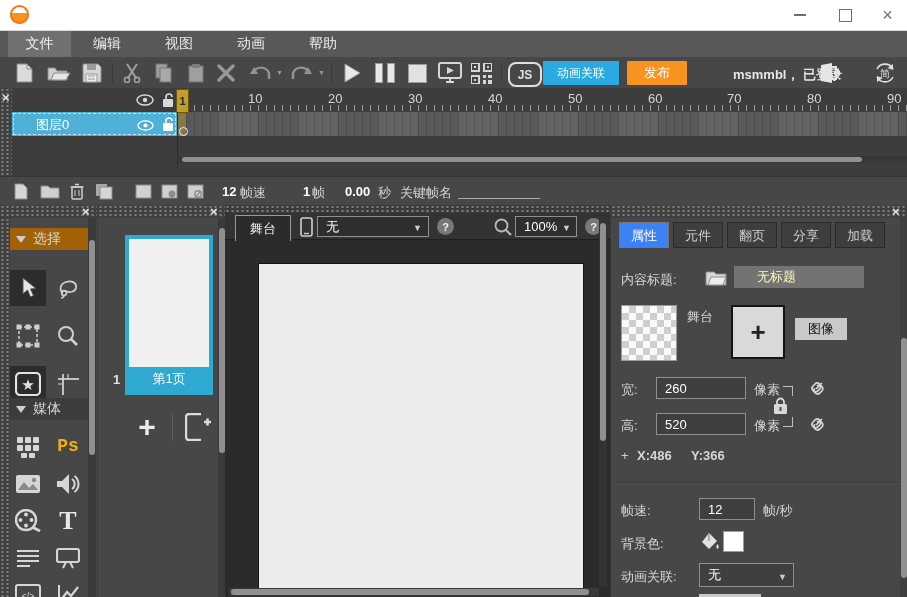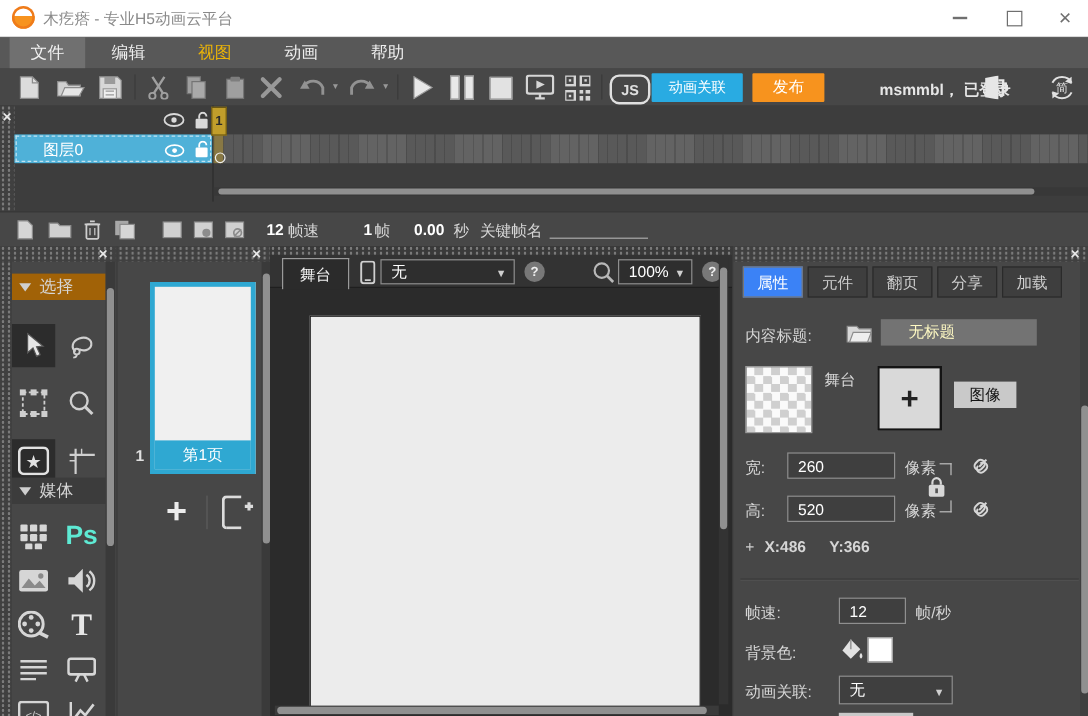--- a/index.html
+++ b/index.html
@@ -25,36 +25,35 @@
   .toolcell.sel{background:#2c2c2c;}
   .checker{background:repeating-conic-gradient(#cfcfcf 0 25%,#fafafa 0 50%);background-size:14px 14px;border:1px solid #9a9a9a;}
 </style>
 </head>
 <body>
 
 <div class="app">
 
   <div class="a" style="left:0;top:0;width:907px;height:30px;background:#ffffff;border-bottom:1px solid #d9d9d9;">
     <div class="a" style="left:10px;top:5px;width:19px;height:19px;border-radius:50%;background:linear-gradient(180deg,#ffffff 0 42%,#f7931e 42%);box-shadow:inset 0 0 0 2px #ef7b1a;"></div>
-    <div class="a" style="left:36px;top:7px;font-size:13px;color:#8a8a8a;">木疙瘩 - 专业H5动画云平台</div>
     <div class="a ic" style="left:780px;top:0;width:40px;height:30px;">
         <span style="width:12px;height:0;border-top:2px solid #6f6f6f;"></span>
       </div>
     <div class="a ic" style="left:825px;top:0;width:40px;height:30px;">
         <span style="width:11px;height:11px;border:1.5px solid #6f6f6f;"></span>
       </div>
     <div class="a ic" style="left:868px;top:0;width:39px;height:30px;color:#6f6f6f;font-size:18px;">
         <span>×</span>
       </div>
   </div>
 
   <div class="a" style="left:0;top:31px;width:907px;height:26px;background:#585858;display:flex;align-items:stretch;">
     <div class="ic" style="width:63px;margin-left:8px;background:#707070;color:#f2f2f2;font-size:14px;">文件</div>
     <div class="ic" style="padding:0 22px;color:#eee;font-size:14px;">编辑</div>
-    <div class="ic" style="padding:0 22px;color:#eab308;font-size:14px;">视图</div>
+    <div class="ic" style="padding:0 22px;color:#e5e5e5;font-size:14px;">视图</div>
     <div class="ic" style="padding:0 22px;color:#eee;font-size:14px;">动画</div>
     <div class="ic" style="padding:0 22px;color:#eee;font-size:14px;">帮助</div>
   </div>
 
   <div class="a" style="left:0;top:57px;width:907px;height:31px;background:#474747;border-bottom:1px solid #3a3a3a;">
 
     <div class="a ic" style="left:12px;top:4px;width:24px;height:24px;">
       <svg width="17" height="20">
           <path d="M1,1 h10 l5,5 v13 h-15 z" fill="#dcdcdc" stroke="#8c8c8c"></path>
           <path d="M11,1 v5 h5" fill="none" stroke="#8c8c8c"></path>
@@ -202,20 +201,32 @@
       <div class="a ic" style="left:148px;top:4px;width:16px;height:17px;">
         <svg width="13" height="15">
             <rect x="1" y="6" width="10" height="8" rx="1" fill="#fff"></rect>
             <path d="M4,6 V4 a3,3 0 0 1 6,0" fill="none" stroke="#fff" stroke-width="1.5"></path>
           </svg>
       </div>
     </div>
 
     <div class="a" style="left:177px;top:0;width:1px;height:80px;background:#2b2b2b;"></div>
 
+    <div class="a" style="left:178px;top:0;width:729px;height:24px;">
+      <div class="a" style="left:0;bottom:1px;width:729px;height:6px;background:repeating-linear-gradient(90deg,#9b9b9b 0 1px,transparent 1px 8px);"></div>
+      <span class="a t" style="left:70px;top:3px;">10</span>
+      <span class="a t" style="left:150px;top:3px;">20</span>
+      <span class="a t" style="left:230px;top:3px;">30</span>
+      <span class="a t" style="left:310px;top:3px;">40</span>
+      <span class="a t" style="left:390px;top:3px;">50</span>
+      <span class="a t" style="left:470px;top:3px;">60</span>
+      <span class="a t" style="left:549px;top:3px;">70</span>
+      <span class="a t" style="left:629px;top:3px;">80</span>
+      <span class="a t" style="left:709px;top:3px;">90</span>
+    </div>
 
     <div class="a" style="left:178px;top:24px;width:729px;height:24px;
          background:repeating-linear-gradient(90deg,rgba(0,0,0,.14) 0 1px,transparent 1px 8px),repeating-linear-gradient(90deg,#595959 0 40px,#636363 40px 80px);"></div>
 
     <div class="a" style="left:178px;top:24px;width:8px;height:24px;background:rgba(193,158,43,.45);"></div>
     <div class="a ic" style="left:176px;top:1px;width:11px;height:22px;background:#C19E2B;border:1px solid #6b5712;color:#2b2b2b;font-size:11px;font-weight:bold;">1</div>
 
     <div class="a" style="left:179px;top:39px;width:7px;height:7px;border-radius:50%;border:1.5px solid #f0f0f0;"></div>
 
     <div class="a sb" style="left:178px;top:68px;width:729px;height:7px;">
@@ -338,21 +349,21 @@
           <rect x="1" y="3" width="6" height="6" rx="1"></rect>
           <rect x="9" y="3" width="6" height="6" rx="1"></rect>
           <rect x="17" y="3" width="6" height="6" rx="1"></rect>
           <rect x="1" y="11" width="6" height="6" rx="1"></rect>
           <rect x="9" y="11" width="6" height="6" rx="1"></rect>
           <rect x="17" y="11" width="6" height="6" rx="1"></rect>
           <rect x="5" y="19" width="6" height="5" rx="1"></rect>
           <rect x="13" y="19" width="6" height="5" rx="1"></rect>
         </svg>
     </div>
-    <div class="a toolcell" style="left:50px;top:223px;color:#5eead4;font-size:22px;font-weight:bold;">Ps</div>
+    <div class="a toolcell" style="left:50px;top:223px;color:#eab308;font-size:18px;font-weight:bold;font-family:Liberation Mono, monospace;">Ps</div>
     <div class="a toolcell" style="left:10px;top:261px;">
       <svg width="26" height="20">
           <rect x="1" y="1" width="24" height="18" rx="2" fill="#d6d6d6"></rect>
           <path d="M3,16 L9,8 L14,14 L18,10 L23,16 z" fill="#8a8a8a"></path>
           <circle cx="19" cy="6" r="2.2" fill="#8a8a8a"></circle>
         </svg>
     </div>
     <div class="a toolcell" style="left:50px;top:261px;">
       <svg width="24" height="22">
           <path d="M1,8 h5 l7,-7 v20 l-7,-7 h-5 z" fill="#d6d6d6"></path>

